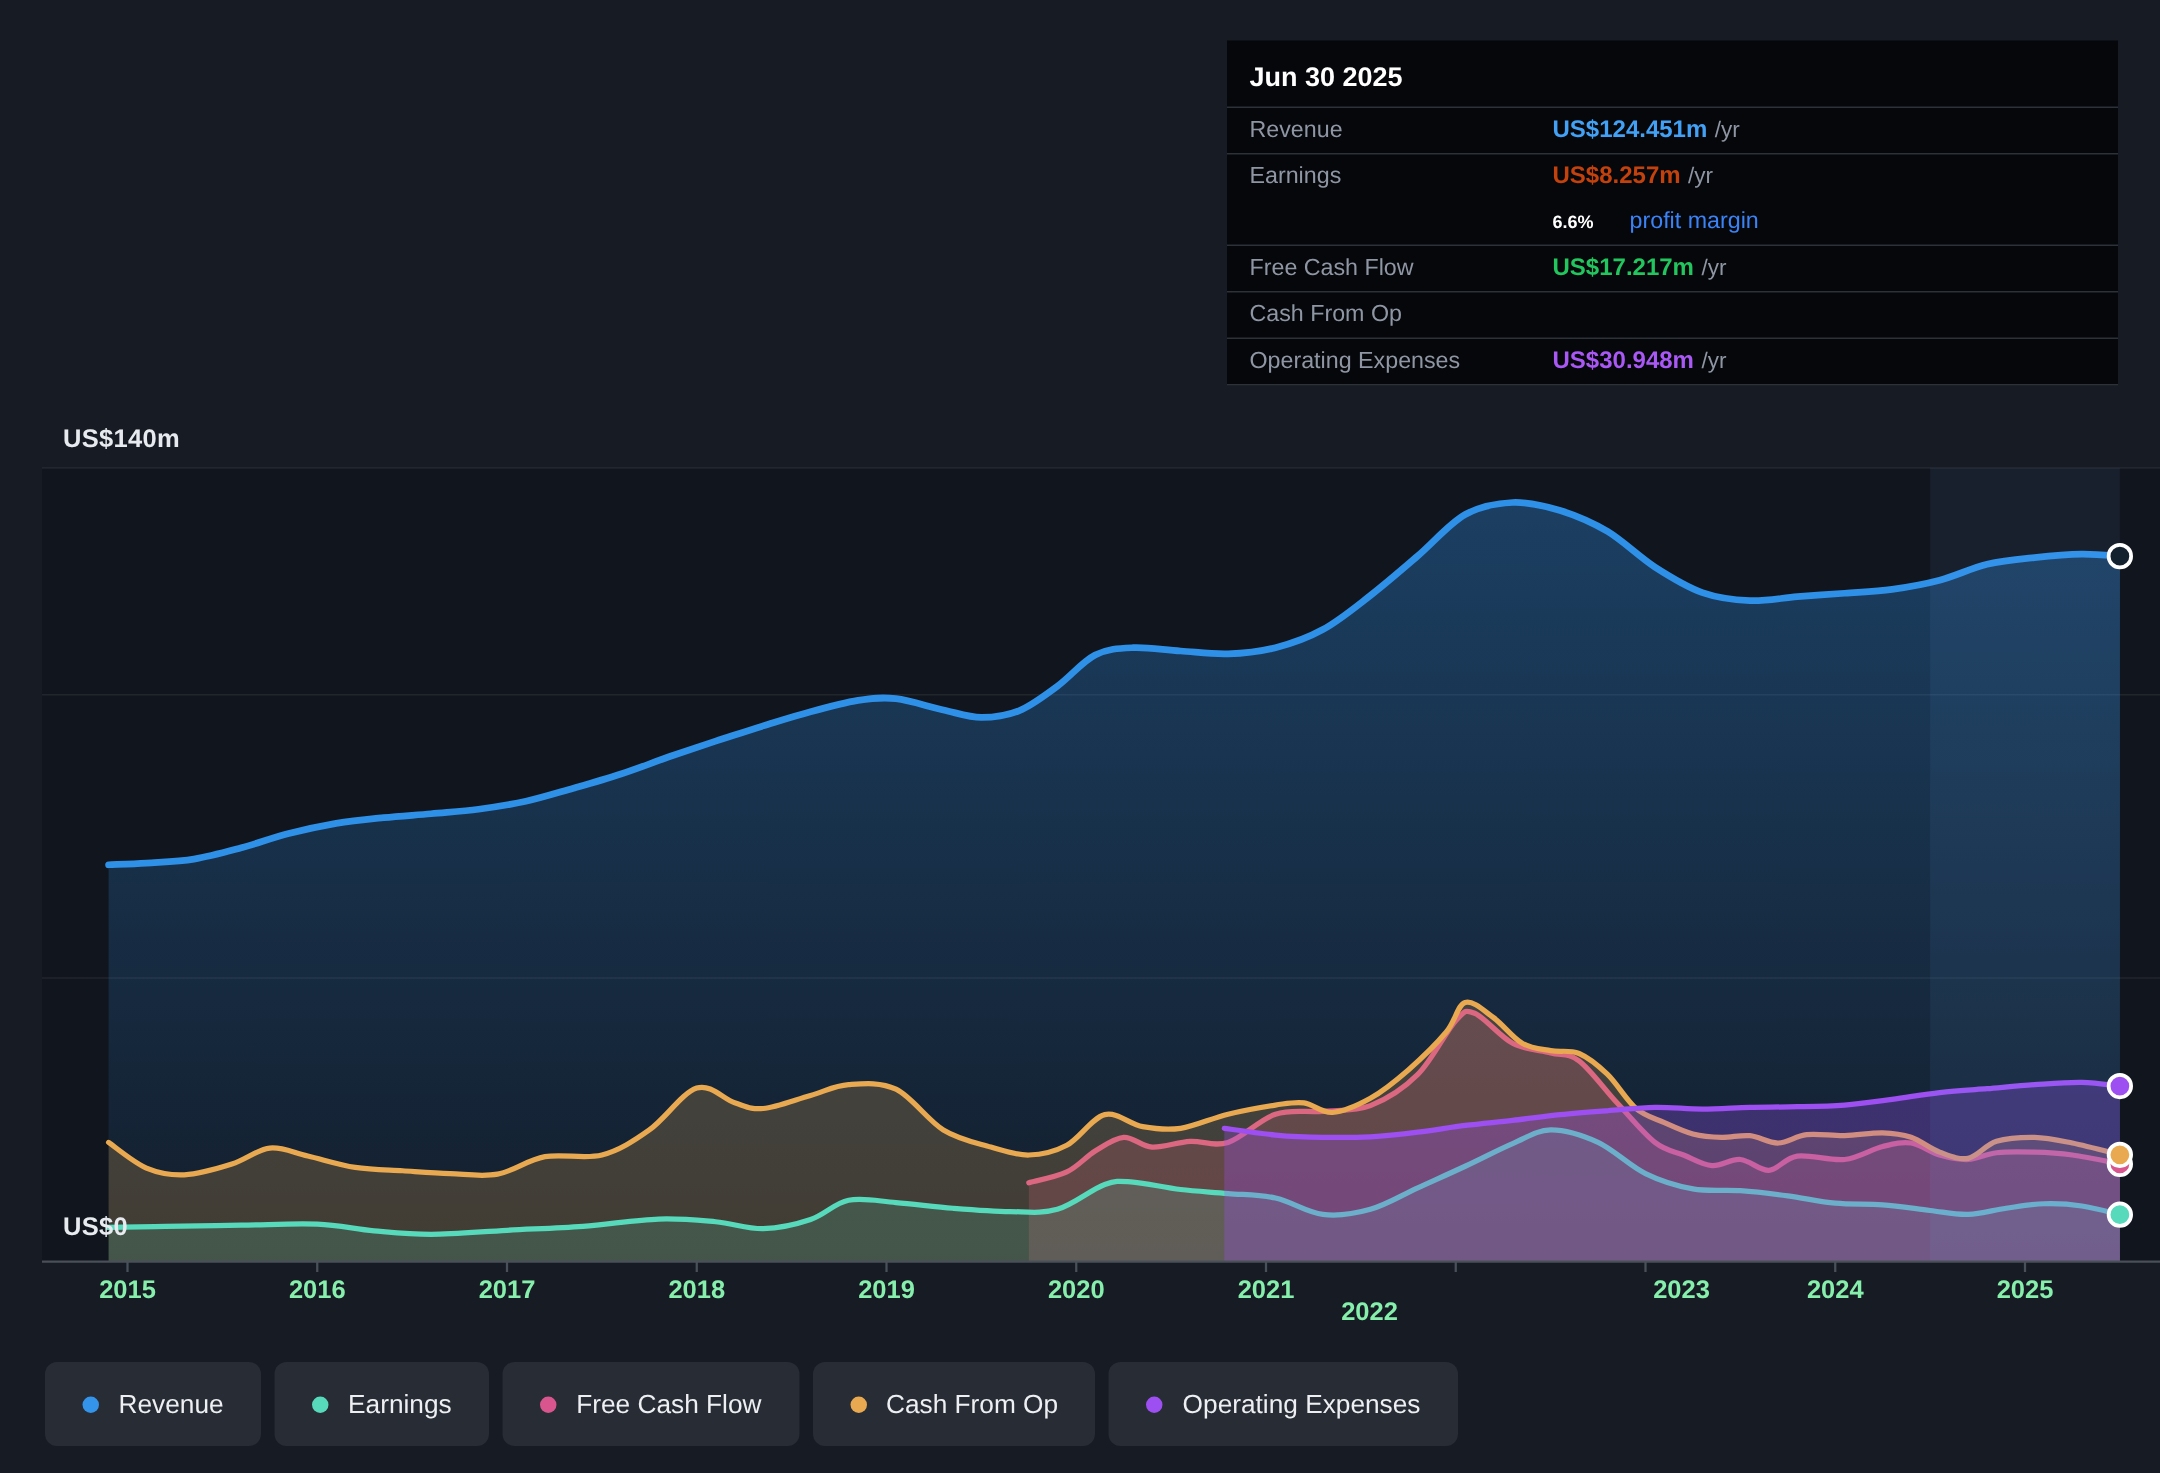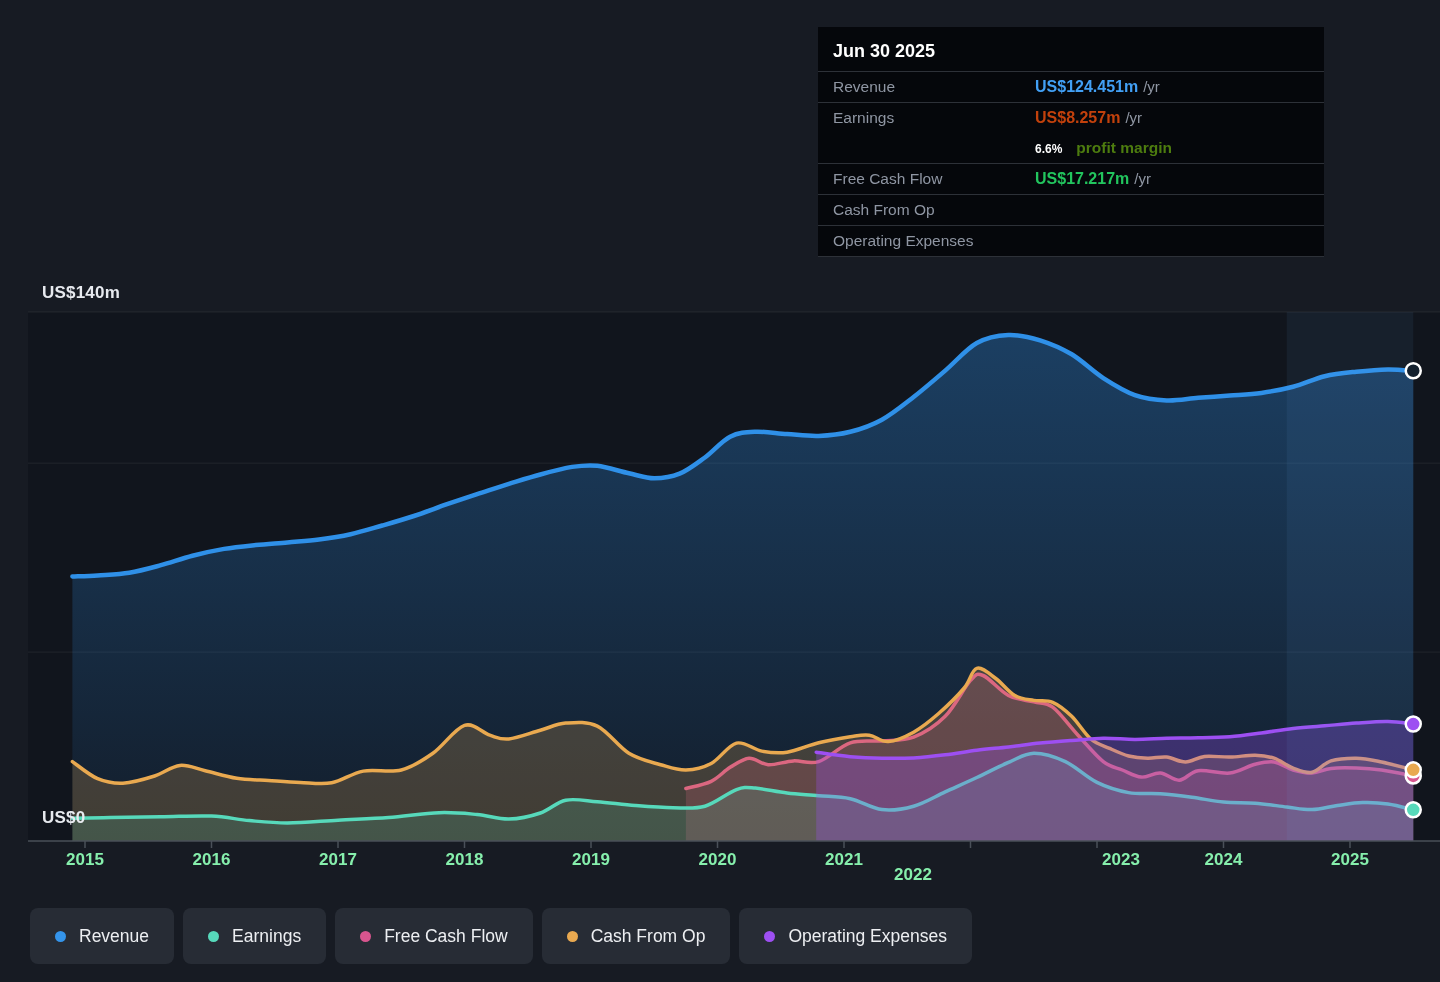--- a/index.html
+++ b/index.html
@@ -5,29 +5,29 @@
   html,body{margin:0;padding:0;background:#171b23;}
   body{font-family:"Liberation Sans", sans-serif; -webkit-font-smoothing:antialiased;}
   #stage{position:relative;width:1440px;height:982px;background:#171b23;overflow:hidden;}
   #chart-svg{position:absolute;left:0;top:0;}
 
   
   .y-label{position:absolute;left:42px;color:#e7eaef;font-size:17px;font-weight:700;letter-spacing:.2px;}
   .x-tick-label{position:absolute;top:850px;transform:translateX(-50%);color:#86efac;font-size:17px;font-weight:600;}
 
   
-  #tooltip{position:absolute;left:818px;top:27px;width:506px;background:#05070b;box-sizing:border-box;}
+  #tooltip{position:absolute;left:818px;top:27px;width:594px;background:#05070b;box-sizing:border-box;}
   #tooltip .tt-title{height:44px;line-height:48px;padding:0 15px;color:#ffffff;font-size:18px;font-weight:700;border-bottom:1px solid #2d3138;}
   .tt-row{display:grid;grid-template-columns:202px 1fr;padding:0 15px;height:30px;line-height:30px;border-bottom:1px solid #2d3138;}
   .tt-row.no-border{border-bottom:none;}
   .tt-label{color:#8f96a3;font-size:15.5px;}
   .tt-value{font-size:16px;font-weight:700;}
   .tt-unit{color:#8f96a3;font-weight:400;font-size:15px;margin-left:5px;}
   .tt-pct{color:#ffffff;font-weight:700;font-size:12px;}
-  .tt-margin-text{color:#4d7c0f;font-weight:700;font-size:15.5px;margin-left:14px;}
+  .tt-margin-text{color:#3b82f6;font-weight:400;font-size:15.5px;margin-left:24px;}
   .v-revenue{color:#42a0f5;} .v-earnings{color:#c2410c;} .v-fcf{color:#22c55e;}
   .v-cashop{color:#efae4e;} .v-opex{color:#a958f5;}
 
   
   #legend{position:absolute;left:30px;top:908px;display:flex;gap:9px;}
   .legend-btn{display:flex;align-items:center;gap:13px;height:56px;padding:0 25px;background:#272c35;border-radius:8px;color:#edeff2;font-size:17.5px;font-weight:500;cursor:pointer;}
   .legend-dot{width:11px;height:11px;border-radius:50%;flex:0 0 auto;}
 </style>
 </head>
 <body>
@@ -123,20 +123,21 @@
       <span class="tt-label">Free Cash Flow</span>
       <span><span class="tt-value v-fcf">US$17.217m</span><span class="tt-unit">/yr</span></span>
     </div>
 
     <div class="tt-row">
       <span class="tt-label">Cash From Op</span>
     </div>
 
     <div class="tt-row">
       <span class="tt-label">Operating Expenses</span>
+      <span><span class="tt-value v-opex">US$30.948m</span><span class="tt-unit">/yr</span></span>
     </div>
   </div>
 
   <div id="legend">
       <div class="legend-btn">
         <span class="legend-dot" style="background: rgb(52, 148, 234);"></span>
         <span>Revenue</span>
       </div>
       <div class="legend-btn">
         <span class="legend-dot" style="background: rgb(87, 217, 187);"></span>

